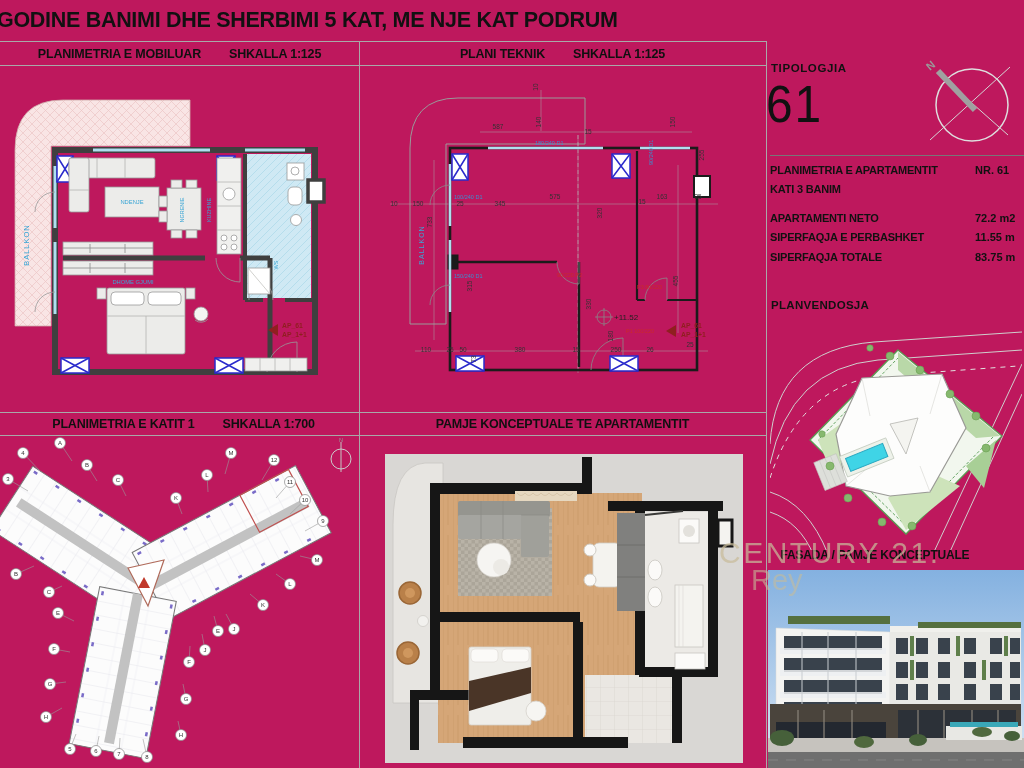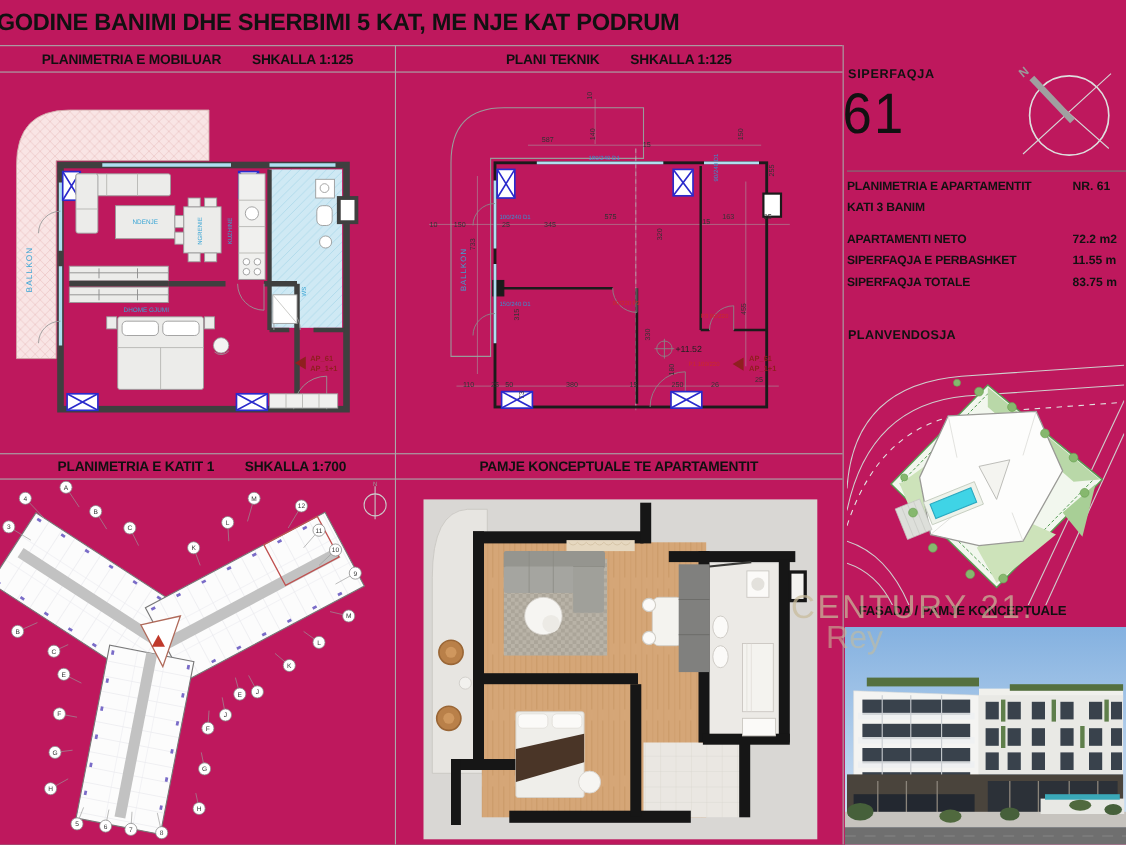--- a/index.html
+++ b/index.html
@@ -504,21 +504,21 @@
       <circle cx="326" cy="96" r="6" fill="#e3e1dc"></circle>
       <ellipse cx="292" cy="135" rx="7" ry="10" fill="#fbfaf8" stroke="#c9c6c0" stroke-width="0.8"></ellipse>
       <ellipse cx="292" cy="162" rx="7" ry="10" fill="#fbfaf8" stroke="#c9c6c0" stroke-width="0.8"></ellipse>
       <rect x="312" y="150" width="28" height="62" fill="#f4f3ef" stroke="#c9c6c0" stroke-width="0.8"></rect>
       <path d="M316,150 V212 M320,150 V212" stroke="#dcd9d3" stroke-width="0.6"></path>
       <rect x="312" y="218" width="30" height="16" fill="#fbfaf8" stroke="#c9c6c0" stroke-width="0.8"></rect>
       <path d="M282,80 L320,76" stroke="#3a3a38" stroke-width="2"></path>
     </g>
   </svg>
 
-  <div class="ap-label">SIPERFAQJA</div>
+  <div class="ap-label">TIPOLOGJIA</div>
   <div class="ap-number">61</div>
 
   <svg class="plan" style="left:920px;top:55px;" width="100" height="95" viewBox="0 0 100 95">
     <circle cx="52" cy="50" r="36" fill="none" stroke="#dedede" stroke-width="1.5"></circle>
     <path d="M10,85 L90,12 M18,18 L88,80" stroke="#d5d5d5" stroke-width="1"></path>
     <line x1="18" y1="16" x2="55" y2="55" stroke="#a0a0a0" stroke-width="6"></line>
     <text x="10" y="16" font-size="11" font-weight="bold" fill="#999" transform="rotate(-40 10,16)">N</text>
   </svg>
 
   <div class="info">

